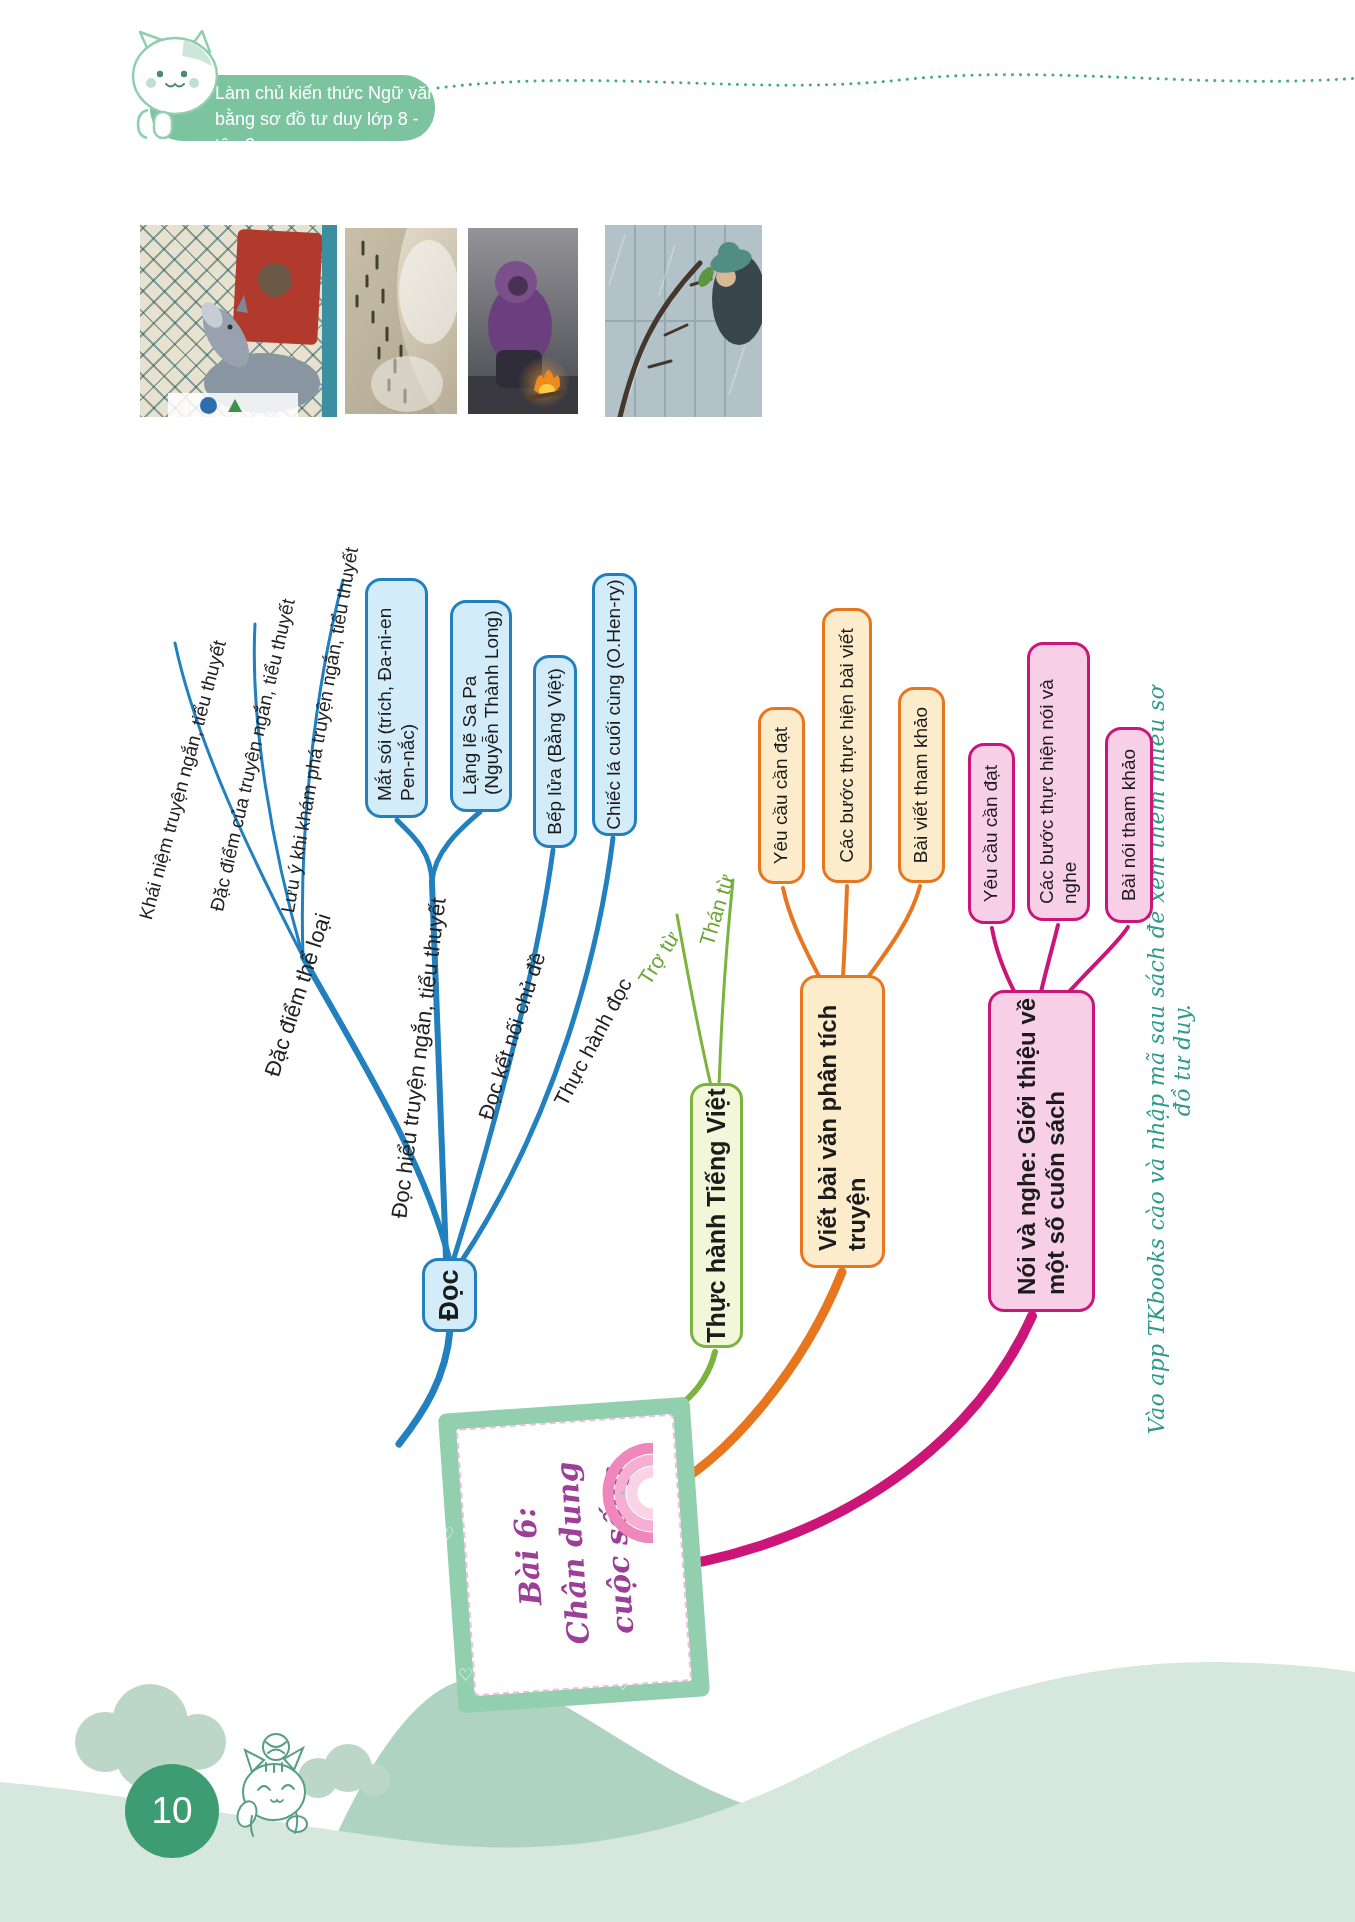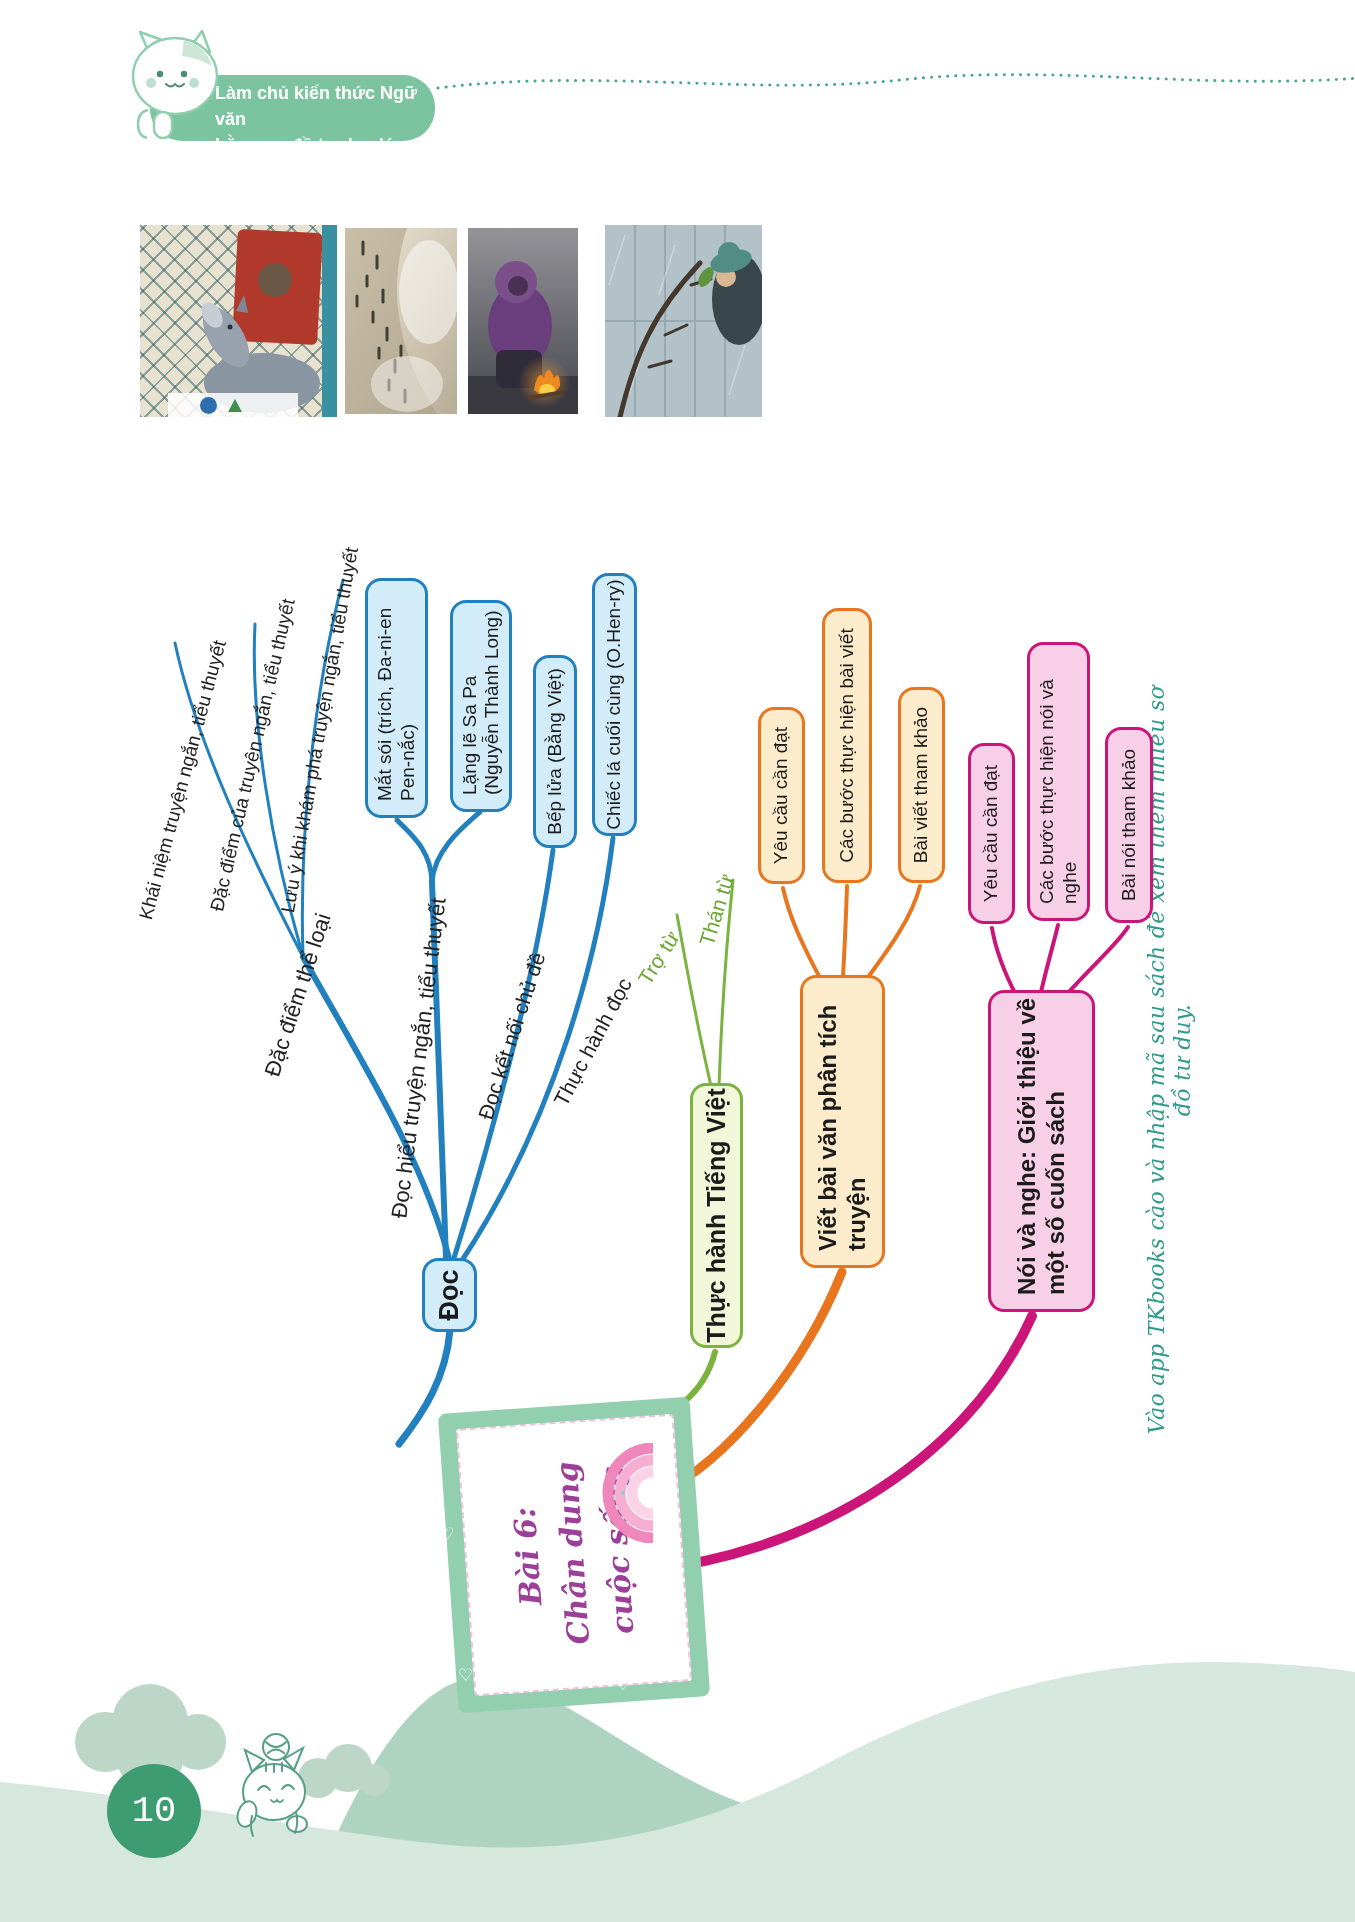--- a/index.html
+++ b/index.html
@@ -3,21 +3,21 @@
 <meta charset="utf-8">
 <style>
   html,body{margin:0;padding:0;background:#9a9a9a;}
   .page{position:relative;width:1355px;height:1922px;background:#ffffff;overflow:hidden;
         font-family:"Liberation Sans",sans-serif;margin:0 auto;}
 
   
   .banner{position:absolute;left:150px;top:75px;width:285px;height:66px;background:#7cc3a0;
           border-radius:32px;z-index:2;}
   .banner-text{position:absolute;left:215px;top:80px;width:230px;z-index:3;color:#fff;
-               font-weight:bold;font-size:18px;line-height:1.45;}
+               font-weight:normal;font-size:18px;line-height:1.45;}
   .mascot{position:absolute;left:118px;top:28px;z-index:4;}
   .dotline{position:absolute;left:0;top:0;z-index:1;}
 
   
   .img{position:absolute;overflow:hidden;z-index:1;}
   #img1{left:140px;top:225px;width:197px;height:192px;
         background:#e7e2cf;
         background-image:repeating-linear-gradient(45deg,rgba(28,78,88,.45) 0 2px,transparent 2px 15px),
                          repeating-linear-gradient(-45deg,rgba(28,78,88,.45) 0 2px,transparent 2px 15px);}
   #img2{left:345px;top:228px;width:112px;height:186px;}
@@ -59,23 +59,23 @@
                justify-content:center;color:#9c3f98;font-family:"DejaVu Serif",serif;
                font-style:italic;font-weight:bold;font-size:30px;line-height:1.5;}
   .rainbow{position:absolute;left:568px;top:1443px;z-index:6;}
 
   
   .side-note{font-family:"DejaVu Serif",serif;font-style:italic;color:#2f9a8b;font-size:22px;
              letter-spacing:.3px;z-index:2;}
 
   
   .footer-svg{position:absolute;left:0;top:1600px;z-index:1;}
-  .page-num{position:absolute;left:107px;top:1764px;width:94px;height:94px;border-radius:50%;
+  .page-num{position:absolute;left:125px;top:1764px;width:94px;height:94px;border-radius:50%;
             background:#3e9c73;color:#fff;display:flex;align-items:center;justify-content:center;
-            font-family:Liberation Mono, monospace;font-size:37px;z-index:2;}
+            font-family:Liberation Sans, sans-serif;font-size:37px;z-index:2;}
 </style>
 </head>
 <body>
 
 <div class="page">
 
   <svg class="dotline" width="1355" height="120">
     <path d="M438,88 C600,68 750,96 900,80 C1050,64 1200,90 1360,78" fill="none" stroke="#45a88f" stroke-width="3" stroke-linecap="round" stroke-dasharray="0.1 8"></path>
   </svg>
   <div class="banner"></div>

